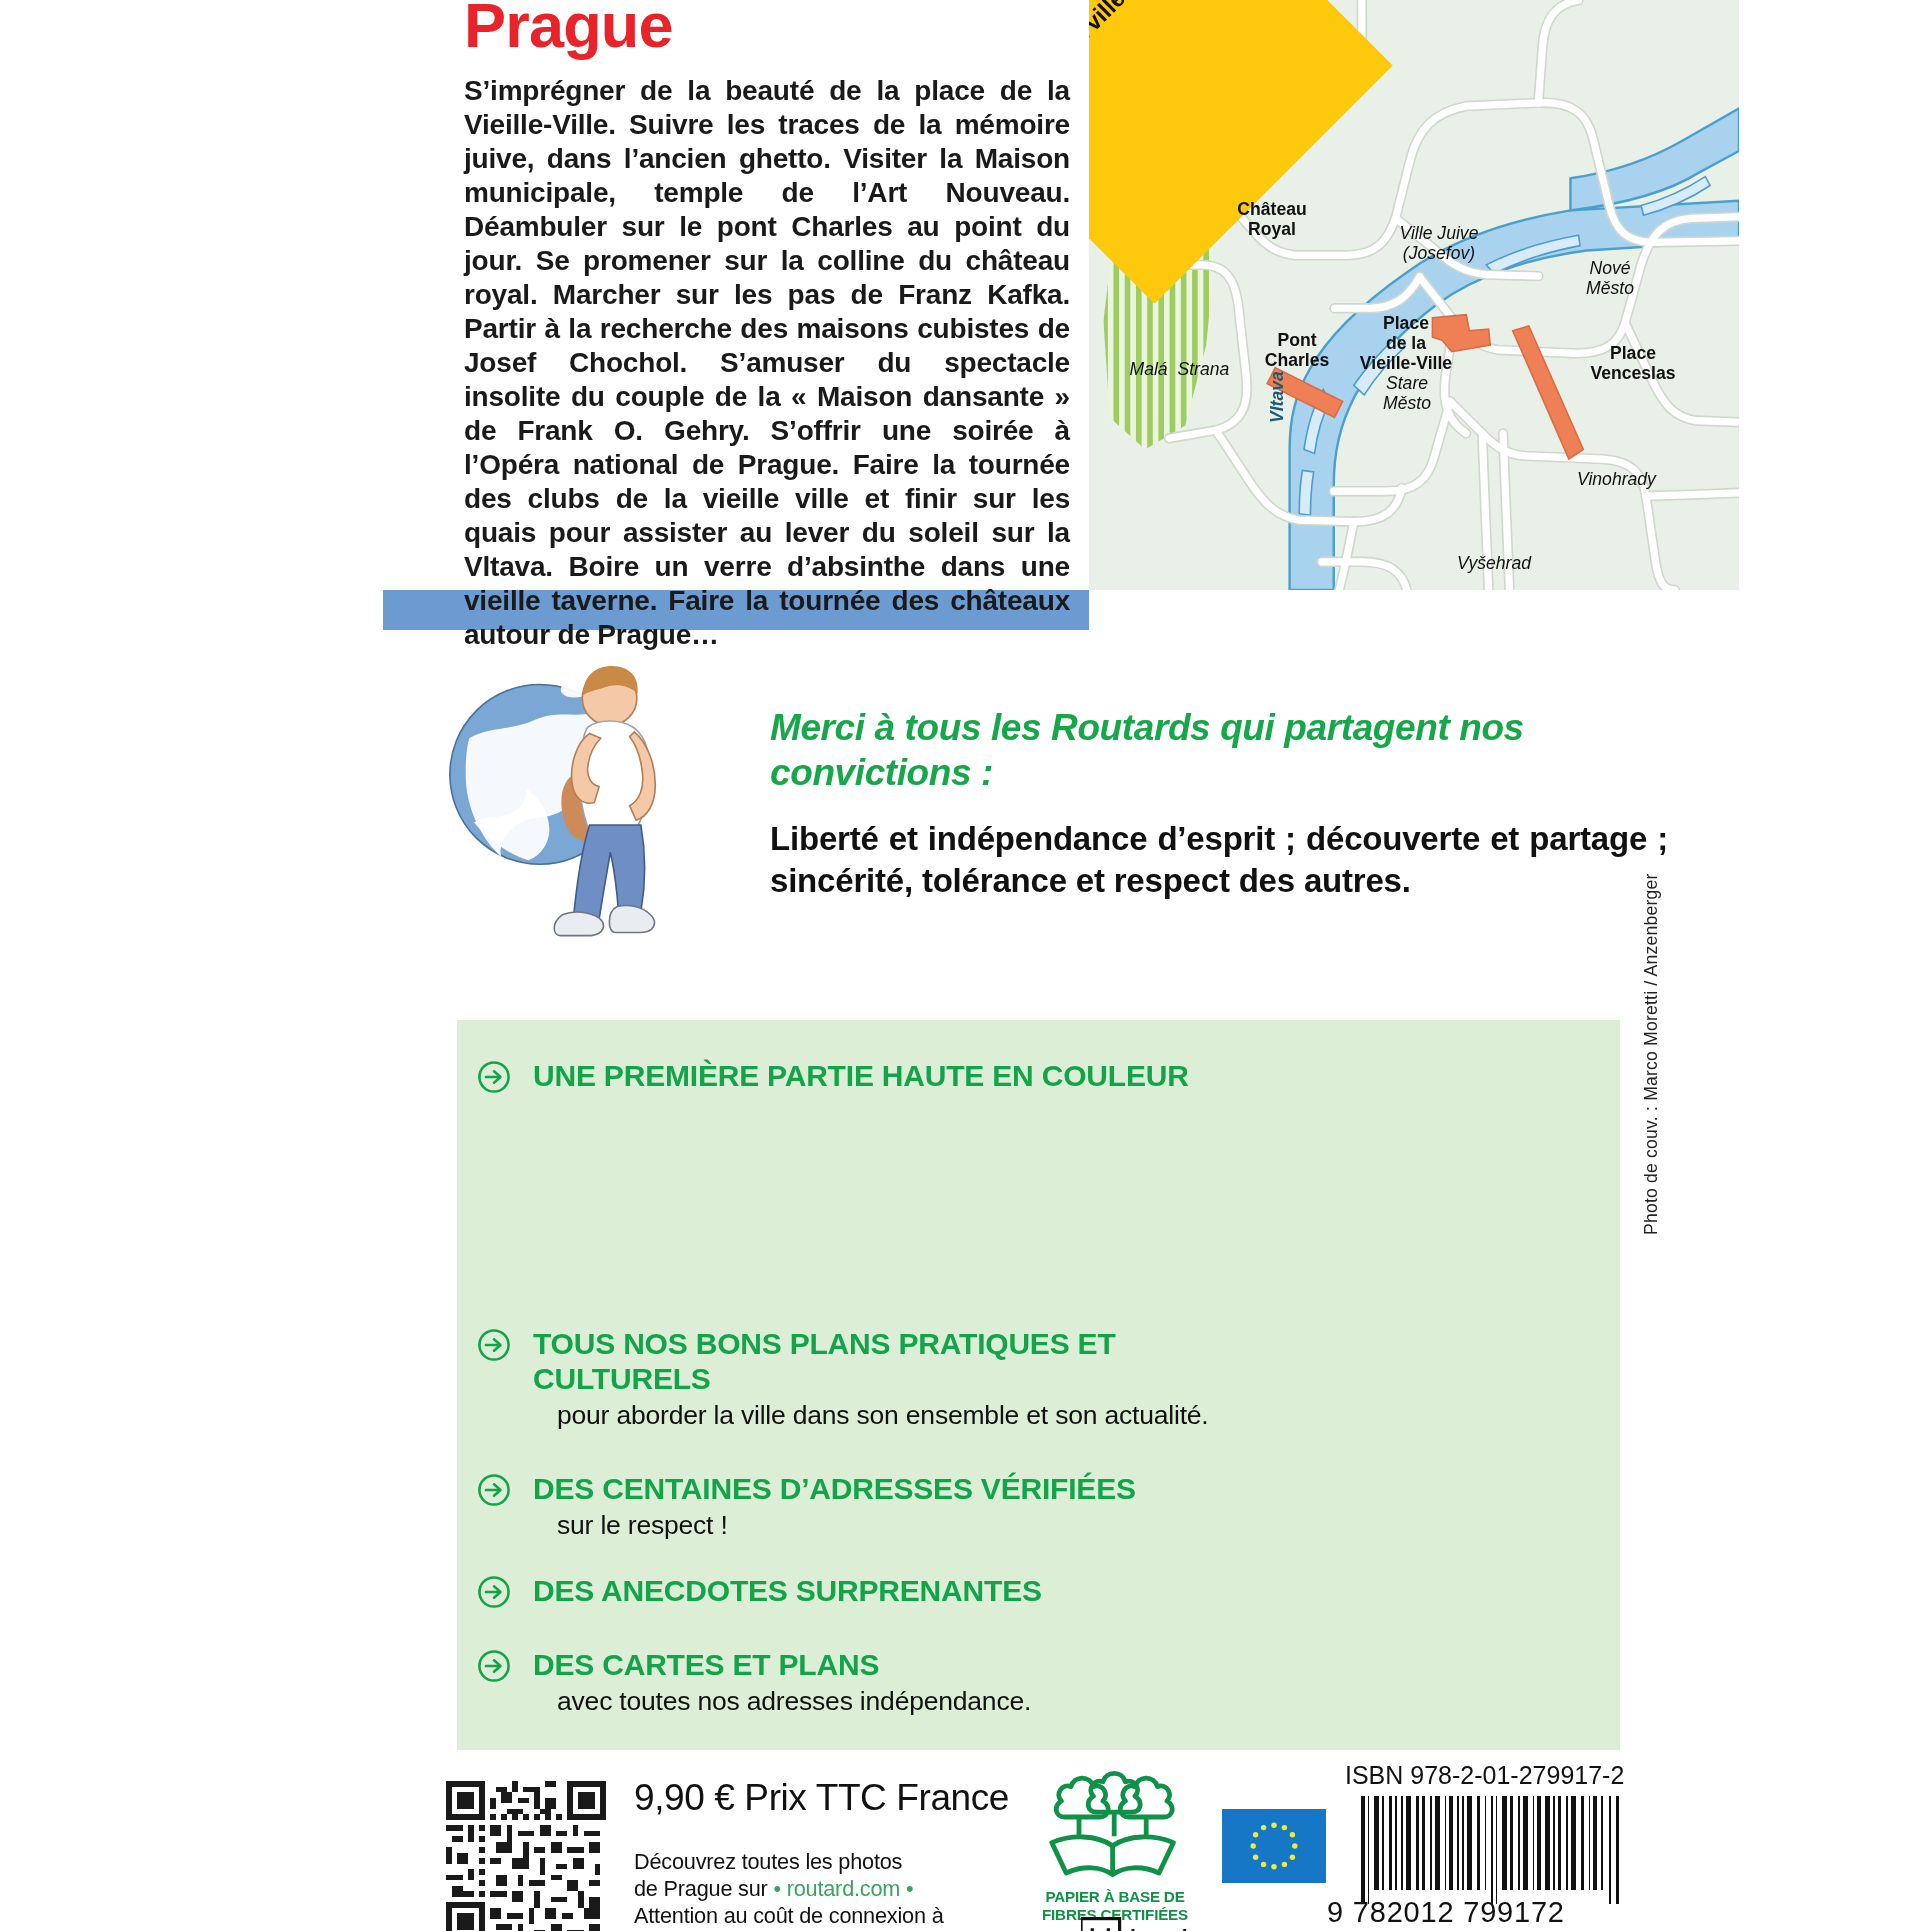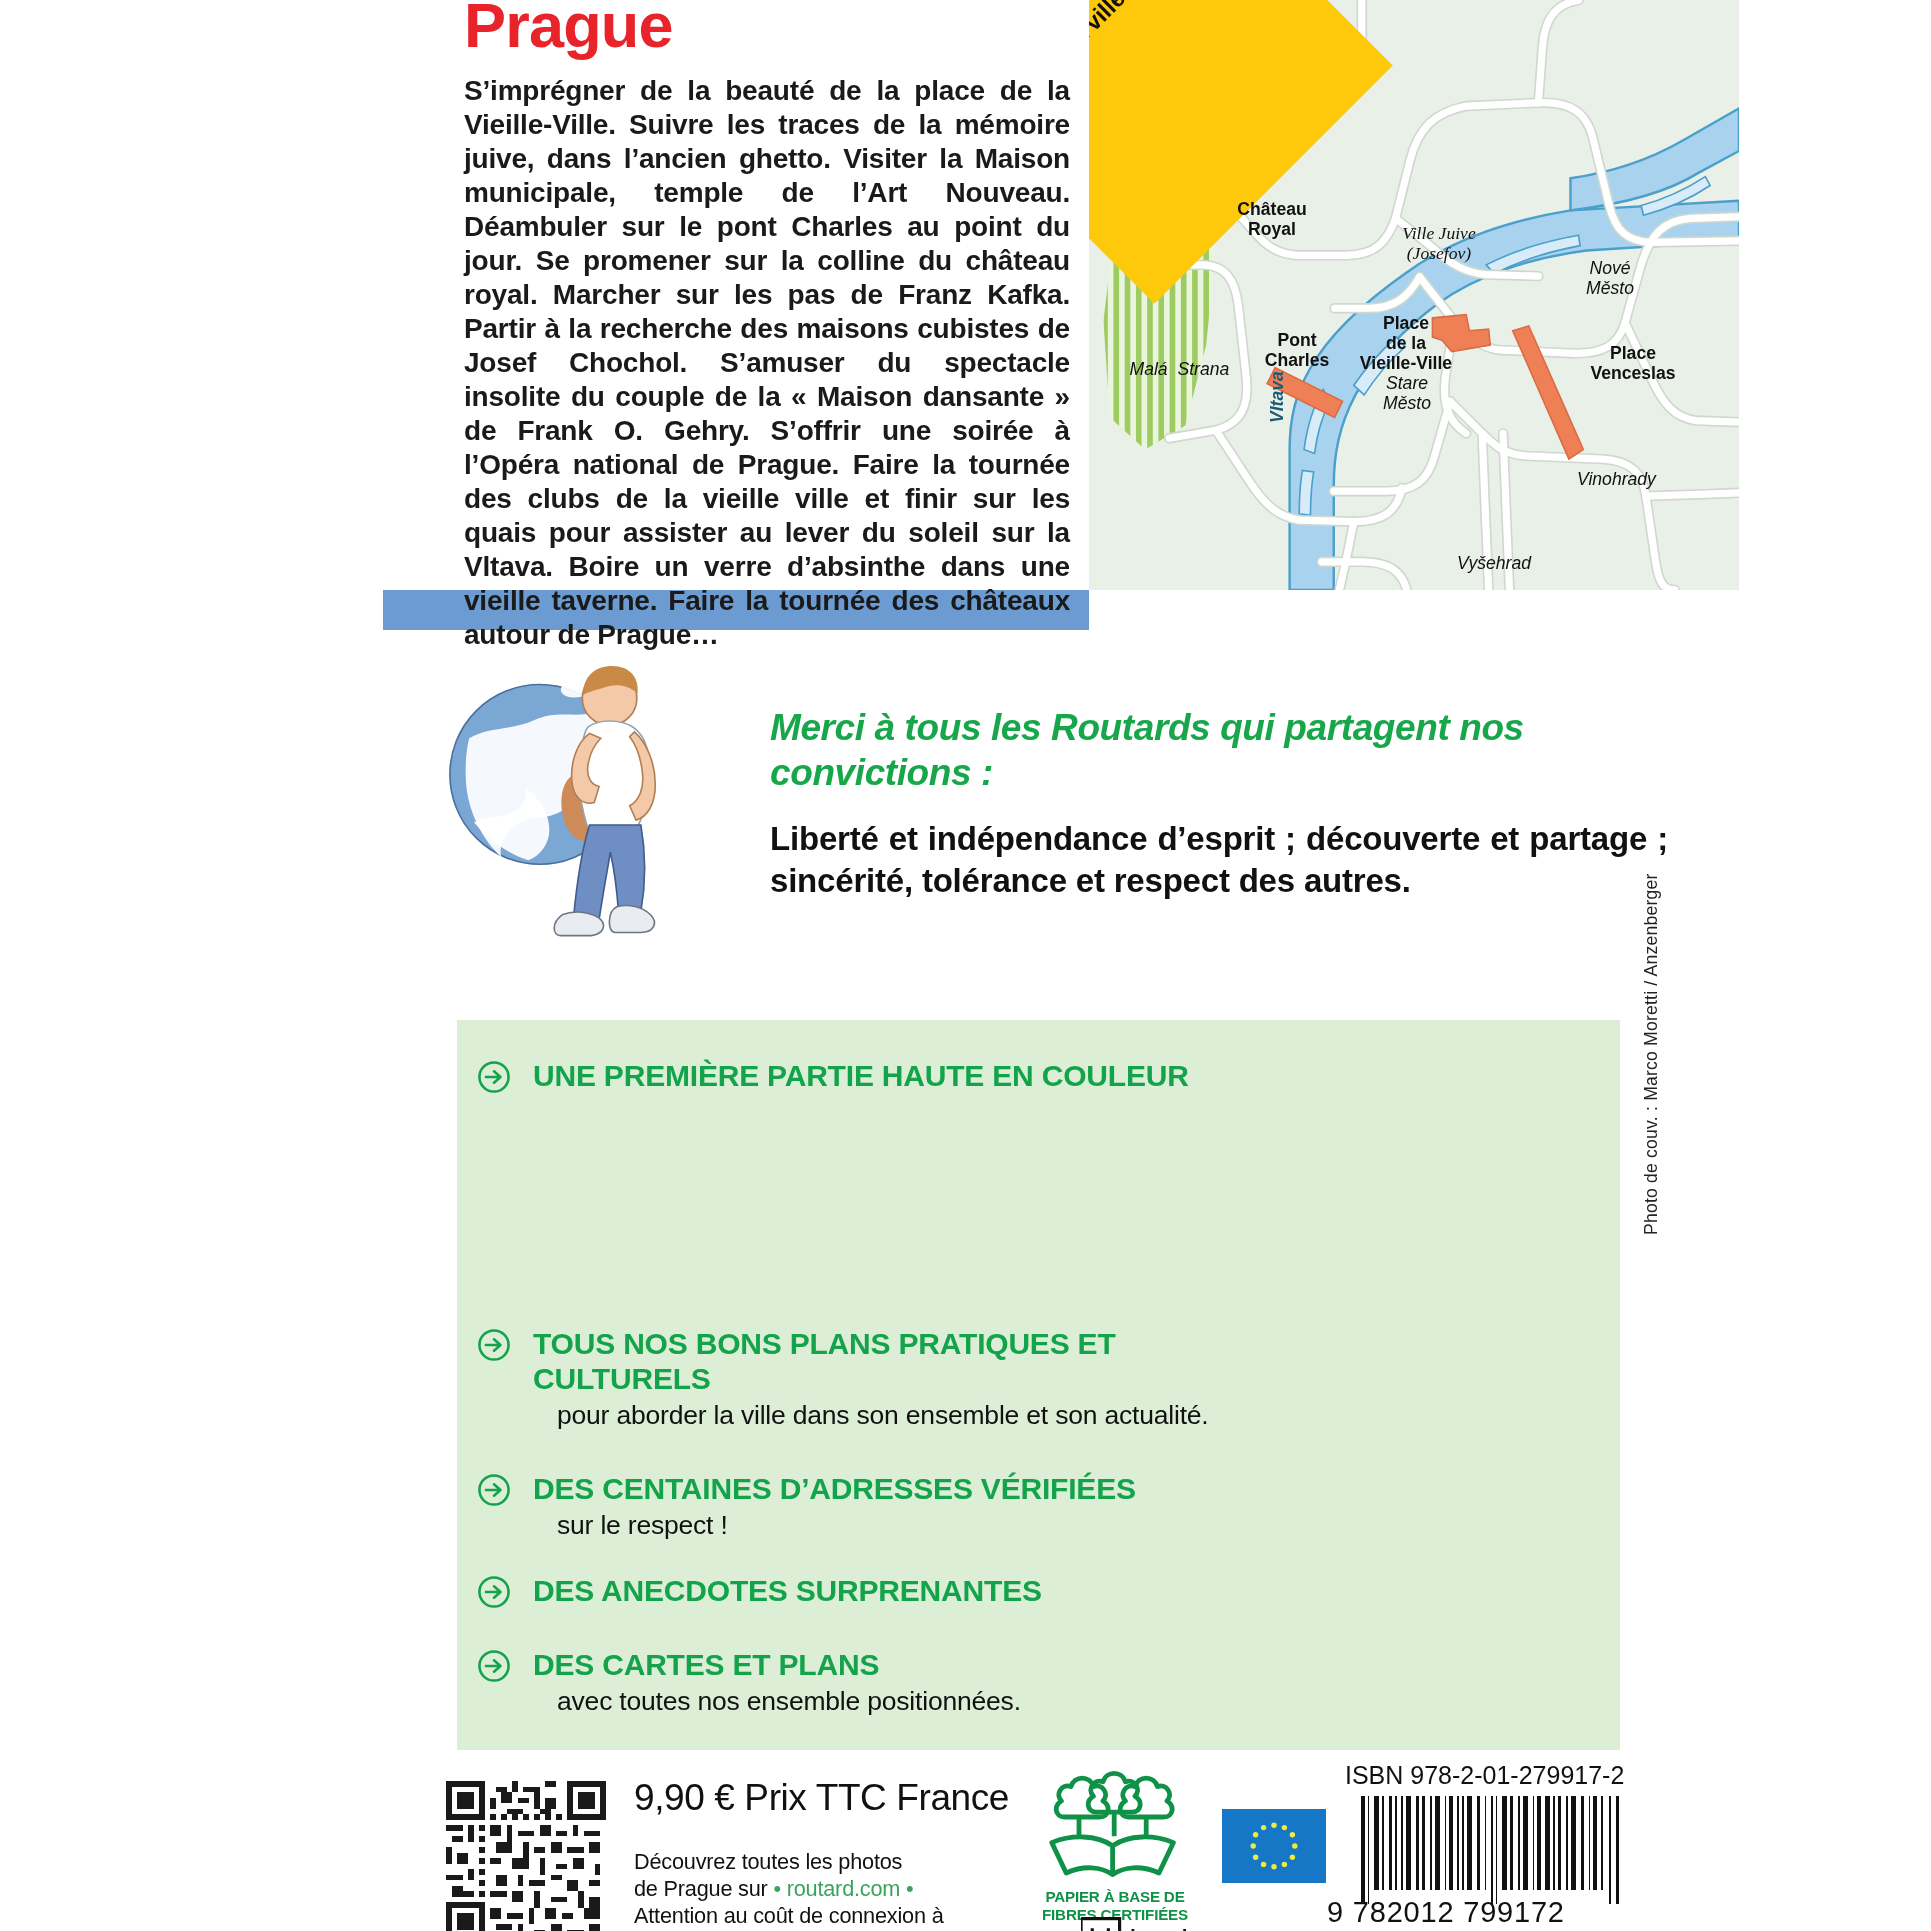--- a/index.html
+++ b/index.html
@@ -230,21 +230,21 @@
 
         <path d="M528 412 L548 406 L616 560 L598 572 Z" fill="#ef8055" stroke="#d96b45" stroke-width="2"></path>
       </svg>
 
       <div class="ribbon"></div>
       <div class="ribbon-txt">Plan de<br>la ville inclus.</div>
 
       <div class="mlabel bold" style="left:119px;top:199px;width:128px;text-align:center;">Château<br>Royal</div>
       <div class="mlabel bold" style="left:152px;top:295px;width:112px;text-align:center;margin-top:35px;">Pont<br>Charles</div>
       <div class="mlabel ital" style="left:14.4px;top:359px;width:152px;text-align:center;">Malá&nbsp;&nbsp;Strana</div>
-      <div class="mlabel ital" style="left:258px;top:223px;width:184px;text-align:center;font-family:Liberation Serif, serif;">Ville Juive<br>(Josefov)</div>
+      <div class="mlabel ital" style="left:258px;top:223px;width:184px;text-align:center;">Ville Juive<br>(Josefov)</div>
       <div class="mlabel ital" style="left:457px;top:258px;width:128px;text-align:center;">Nové<br>Město</div>
       <div class="mlabel bold" style="left:241px;top:313px;width:152px;text-align:center;">Place<br>de la<br>Vieille-Ville</div>
       <div class="mlabel ital" style="left:258px;top:373px;width:120px;text-align:center;">Stare<br>Město</div>
       <div class="mlabel bold" style="left:464px;top:343px;width:160px;text-align:center;">Place<br>Venceslas</div>
       <div class="mlabel ital" style="left:488px;top:469px;width:152px;text-align:left;">Vinohrady</div>
       <div class="mlabel ital" style="left:329px;top:553px;width:152px;text-align:center;">Vyšehrad</div>
       <div class="mlabel river" style="left:178px;top:423px;transform:rotate(-90deg);transform-origin:left top;">Vltava</div>
     </div>
   </div>
 
@@ -318,21 +318,21 @@
       </svg>
       <div class="b-head">DES ANECDOTES SURPRENANTES</div>
     </div>
 
     <div class="bullet-row" style="top:627px;">
       <svg class="arrow-icon" viewBox="0 0 42 42">
         <circle cx="21" cy="21" r="18" fill="none" stroke="#13a34a" stroke-width="3.2"></circle>
         <path d="M11 21 H27 M21 14 L29 21 L21 28" fill="none" stroke="#13a34a" stroke-width="3.2" stroke-linecap="round" stroke-linejoin="round"></path>
       </svg>
       <div class="b-head">DES CARTES ET PLANS</div>
-      <div class="b-sub">avec toutes nos ensemble positionnées.</div>
+      <div class="b-sub">avec toutes nos adresses indépendance.</div>
     </div>
   </div>
 
   <div class="vcredit">Photo de couv. : Marco Moretti / Anzenberger</div>
 
   <div class="footer">
 
     <svg class="qr" viewBox="0 0 29 29" shape-rendering="crispEdges">
       <rect width="29" height="29" fill="#fff"></rect>
       <g fill="#1a1a1a">

